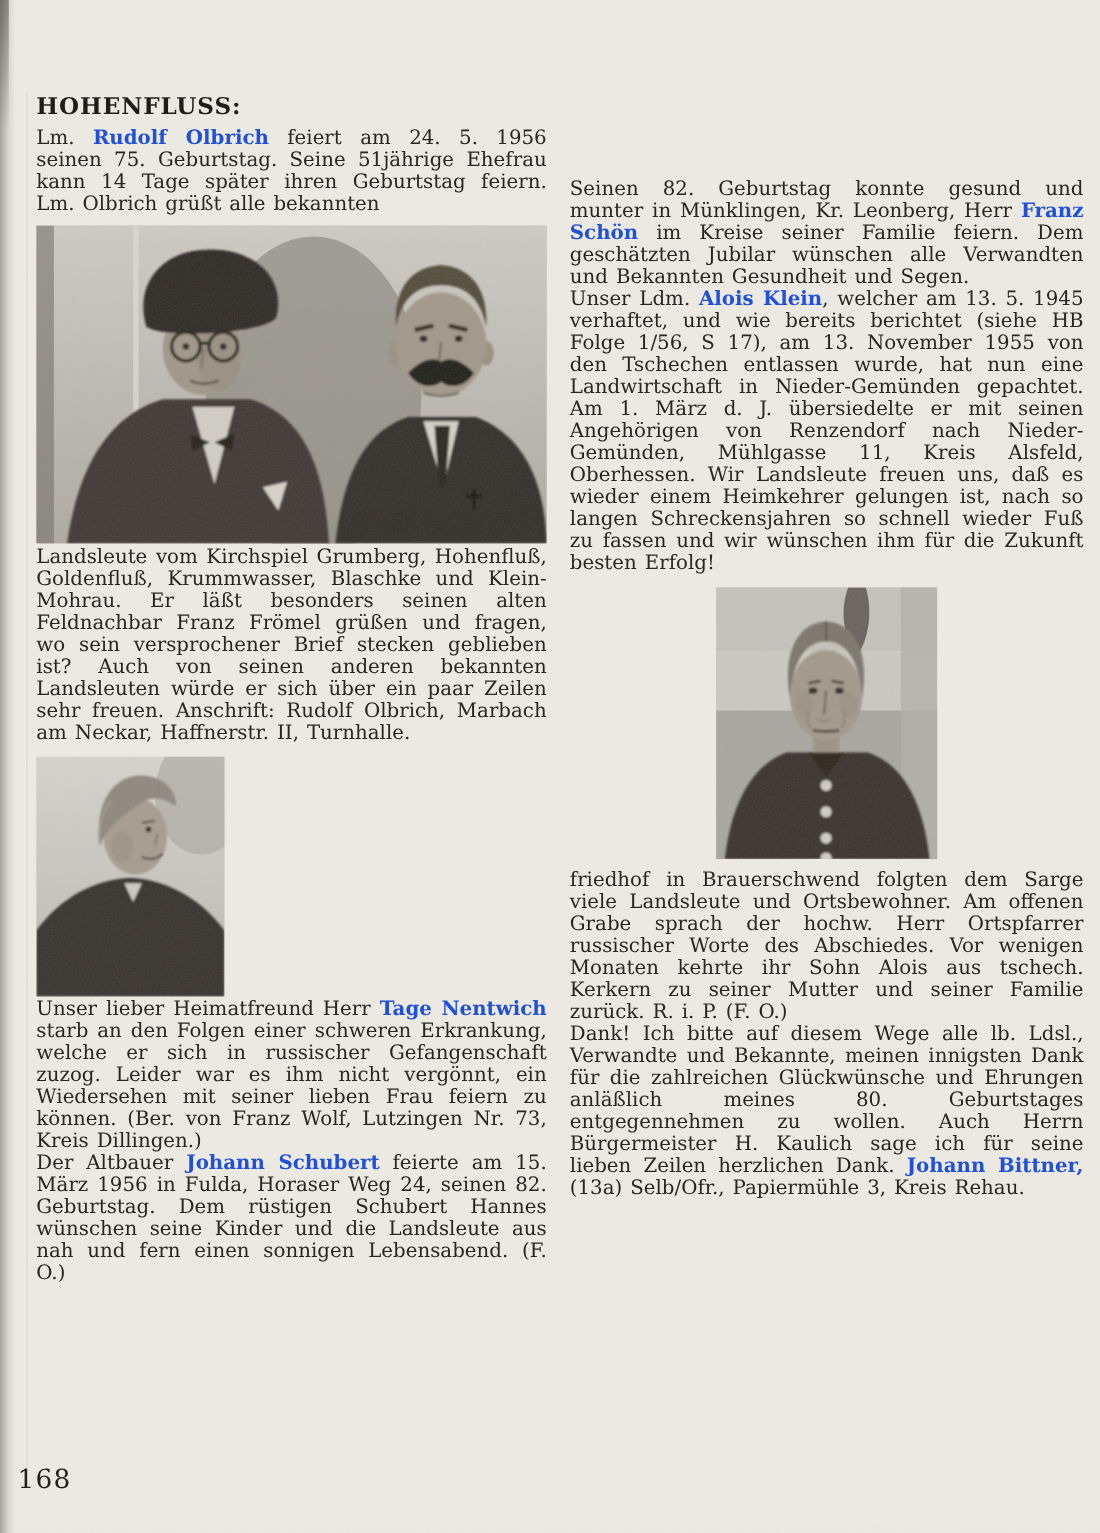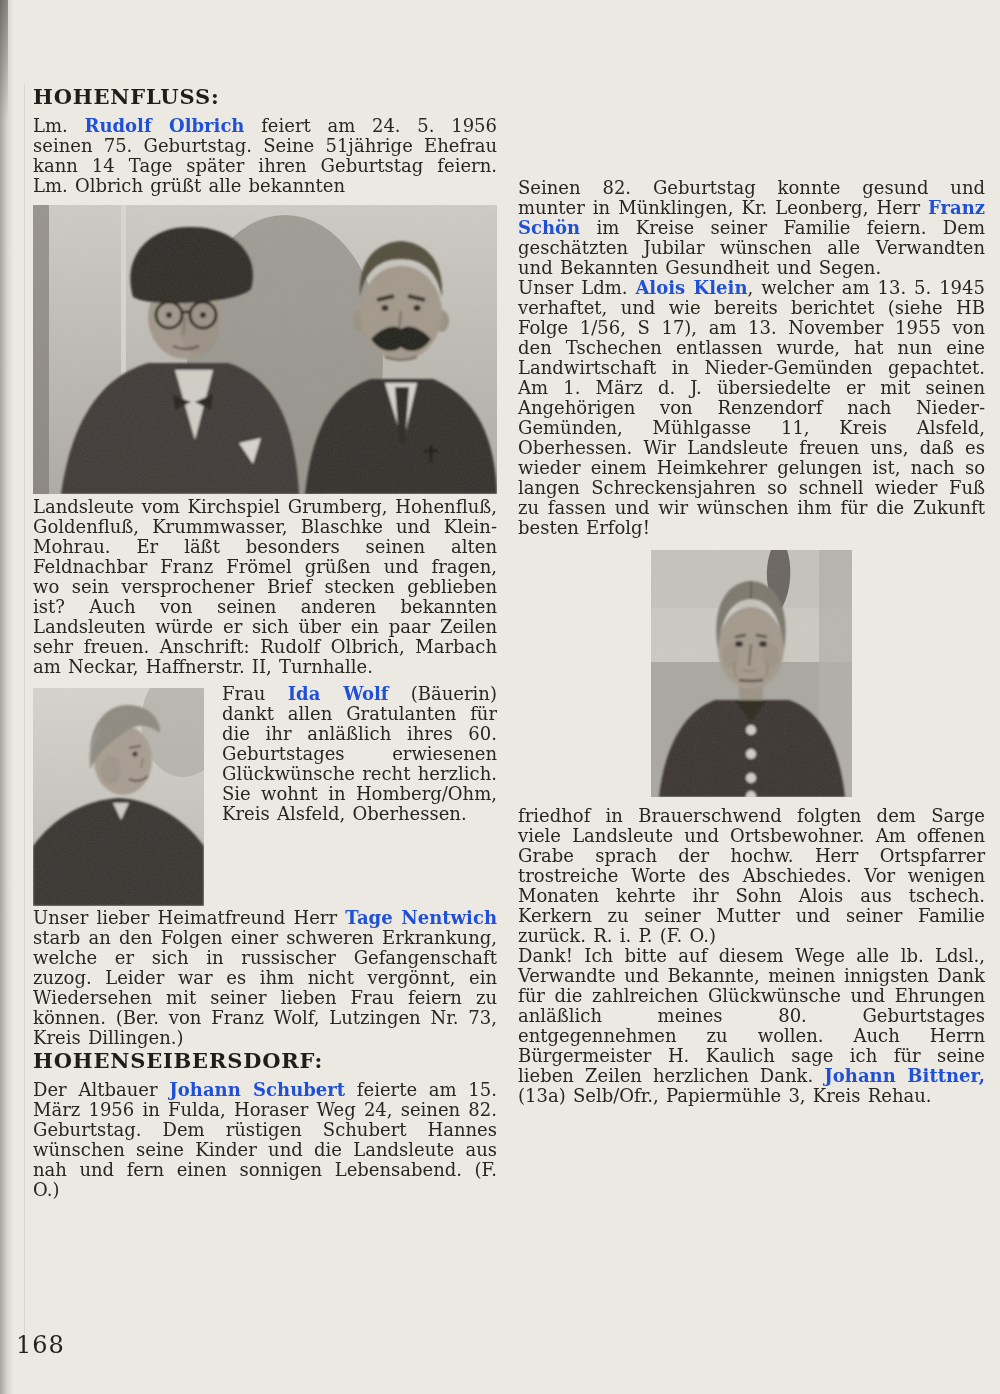--- a/index.html
+++ b/index.html
@@ -164,27 +164,25 @@
             <path d="M58,80 C56,64 60,50 68,40" stroke="#9b968c" stroke-width="2" fill="none"></path>
             <circle cx="102" cy="66" r="2.6" fill="#332d26"></circle>
             <path d="M96,60 L108,58" stroke="#5d5448" stroke-width="2" fill="none"></path>
             <path d="M110,70 L108,80" stroke="#857a6c" stroke-width="2" fill="none"></path>
             <path d="M96,91 Q106,96 115,88" stroke="#5d5448" stroke-width="2.2" fill="none"></path>
             <ellipse cx="78" cy="82" rx="10" ry="14" fill="#90867a" opacity=".35"></ellipse>
           </g>
           <rect width="171" height="218" filter="url(#gn2)" opacity=".55"></rect>
         </svg>
       </span>
-      <p class="body"><span>Frau </span><b>Ida Wolf</b><span> (Bäuerin) dankt allen Gratulanten für die ihr anläßlich ihres 60. Geburtstages erwiesenen Glückwünsche recht herzlich. Sie wohnt in Homberg/Ohm, Kreis Alsfeld, Oberhessen.</span></p>
       <div class="clear"></div>
     </div>
 
     <p class="body p-after"><span>Unser lieber Heimatfreund Herr </span><b>Tage Nentwich</b><span> starb an den Folgen einer schweren Erkrankung, welche er sich in russischer Gefangenschaft zuzog. Leider war es ihm nicht vergönnt, ein Wiedersehen mit seiner lieben Frau feiern zu können. (Ber. von Franz Wolf, Lutzingen Nr. 73, Kreis Dillingen.)</span></p>
 
-    <h2 class="sec sec2">HOHENSEIBERSDORF:</h2>
 
     <p class="body"><span>Der Altbauer </span><b>Johann Schubert</b><span> feierte am 15. März 1956 in Fulda, Horaser Weg 24, seinen 82. Geburtstag. Dem rüstigen Schubert Hannes wünschen seine Kinder und die Landsleute aus nah und fern einen sonnigen Lebensabend. (F. O.)</span></p>
 
   </div>
 
   <div class="col col-right">
 
     <p class="body mb13"><span>Seinen 82. Geburtstag konnte gesund und munter in Münklingen, Kr. Leonberg, Herr </span><b>Franz Schön</b><span> im Kreise seiner Familie feiern. Dem geschätzten Jubilar wünschen alle Verwandten und Bekannten Gesundheit und Segen.</span></p>
 
     <p class="body mb13"><span>Unser Ldm. </span><b>Alois Klein</b><span>, welcher am 13. 5. 1945 verhaftet, und wie bereits berichtet (siehe HB Folge 1/56, S 17), am 13. November 1955 von den Tschechen entlassen wurde, hat nun eine Landwirtschaft in Nieder-Gemünden gepachtet. Am 1. März d. J. übersiedelte er mit seinen Angehörigen von Renzendorf nach Nieder-Gemünden, Mühlgasse 11, Kreis Alsfeld, Oberhessen. Wir Landsleute freuen uns, daß es wieder einem Heimkehrer gelungen ist, nach so langen Schreckensjahren so schnell wieder Fuß zu fassen und wir wünschen ihm für die Zukunft besten Erfolg!</span></p>
@@ -226,21 +224,21 @@
           <path d="M88,130 Q100,132 112,130" stroke="#55493d" stroke-width="2.5" fill="none"></path>
           <path d="M84,112 Q82,122 86,128" stroke="#8a7f70" stroke-width="1.5" fill="none"></path>
           <path d="M116,112 Q118,122 114,128" stroke="#8a7f70" stroke-width="1.5" fill="none"></path>
           <ellipse cx="80" cy="106" rx="8" ry="12" fill="#8d8376" opacity=".3"></ellipse>
           <ellipse cx="120" cy="106" rx="8" ry="12" fill="#8d8376" opacity=".3"></ellipse>
         </g>
         <rect width="201" height="247" filter="url(#gn3)" opacity=".55"></rect>
       </svg>
     </span>
 
-    <p class="body mb26">friedhof in Brauerschwend folgten dem Sarge viele Landsleute und Ortsbewohner. Am offenen Grabe sprach der hochw. Herr Ortspfarrer trostreiche Worte des Abschiedes. Vor wenigen Monaten kehrte ihr Sohn Alois aus tschech. Kerkern zu seiner Mutter und seiner Familie zurück. R. i. P. (F. O.)</p>
+    <p class="body mb26">friedhof in Brauerschwend folgten dem Sarge viele Landsleute und Ortsbewohner. Am offenen Grabe sprach der hochw. Herr Ortspfarrer russischer Worte des Abschiedes. Vor wenigen Monaten kehrte ihr Sohn Alois aus tschech. Kerkern zu seiner Mutter und seiner Familie zurück. R. i. P. (F. O.)</p>
 
 
     <p class="body"><span>Dank! Ich bitte auf diesem Wege alle lb. Ldsl., Verwandte und Bekannte, meinen innigsten Dank für die zahlreichen Glückwünsche und Ehrungen anläßlich meines 80. Geburtstages entgegennehmen zu wollen. Auch Herrn Bürgermeister H. Kaulich sage ich für seine lieben Zeilen herzlichen Dank. </span><b>Johann Bittner,</b><span> (13a) Selb/Ofr., Papiermühle 3, Kreis Rehau.</span></p>
 
   </div>
 </div>
 
 <div class="page-number">168</div>
 
 <svg class="noise-overlay" width="1000" height="1394">

